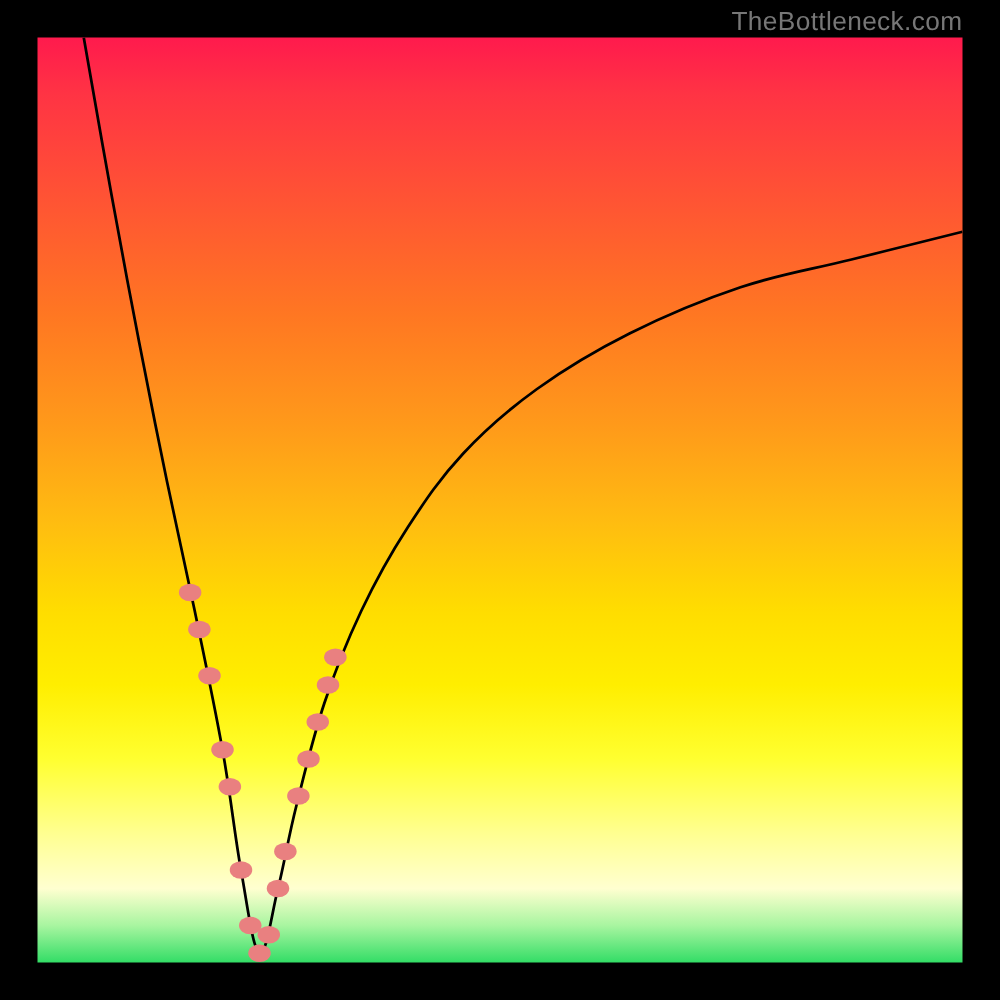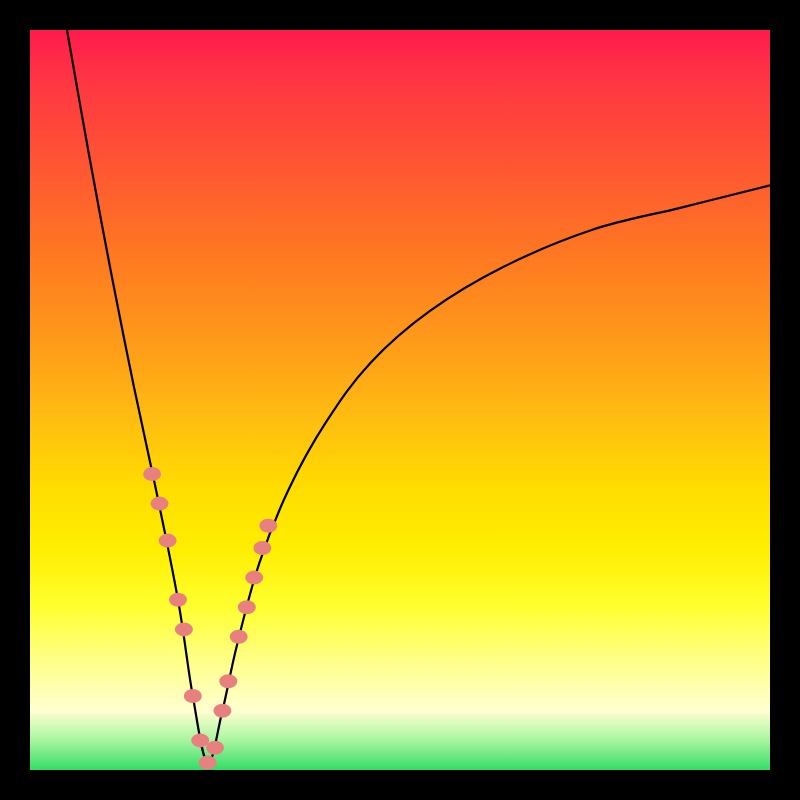--- a/index.html
+++ b/index.html
@@ -56,20 +56,21 @@
   }
   .dot {
     fill: #e98080;
     stroke: none;
   }
 </style>
 </head>
 <body>
 
 <div class="container">
+  <div class="watermark">TheBottleneck.com</div>
   <div class="plot-area">
     <svg class="curve" viewBox="0 0 740 740" preserveAspectRatio="none">
       <g>
         <path id="curve-path" d="M 37.0 0.0 C 41.0 22.6, 51.2 81.8, 59.2 125.8 C 67.2 169.8, 73.4 202.9, 81.4 244.2 C 89.4 285.5, 95.6 316.6, 103.6 355.2 C 111.6 393.8, 117.8 420.2, 125.8 458.8 C 133.8 497.4, 141.3 532.5, 148.0 569.8 C 154.7 607.1, 157.5 636.7, 162.8 666.0 C 168.1 695.3, 172.3 729.9, 177.6 732.6 C 182.9 735.3, 187.1 702.1, 192.4 680.8 C 197.7 659.5, 200.5 640.8, 207.2 614.2 C 213.9 587.6, 220.1 560.8, 229.4 532.8 C 238.7 504.8, 247.0 484.1, 259.0 458.8 C 271.0 433.5, 281.3 414.8, 296.0 392.2 C 310.7 369.6, 321.8 353.0, 340.4 333.0 C 359.0 313.0, 375.6 298.5, 399.6 281.2 C 423.6 263.9, 444.3 251.5, 473.6 236.8 C 502.9 222.1, 530.4 210.5, 562.4 199.8 C 594.4 189.1, 619.2 185.6, 651.2 177.6 C 683.2 169.6, 724.0 159.4, 740.0 155.4" stroke="#000" stroke-width="2.2" fill="none"></path>
       </g>
       <g id="dots">
           <ellipse cx="122.1" cy="444.0" rx="9" ry="7" class="dot"></ellipse>
           <ellipse cx="129.5" cy="473.6" rx="9" ry="7" class="dot"></ellipse>
           <ellipse cx="137.6" cy="510.6" rx="9" ry="7" class="dot"></ellipse>
           <ellipse cx="148.0" cy="569.8" rx="9" ry="7" class="dot"></ellipse>

